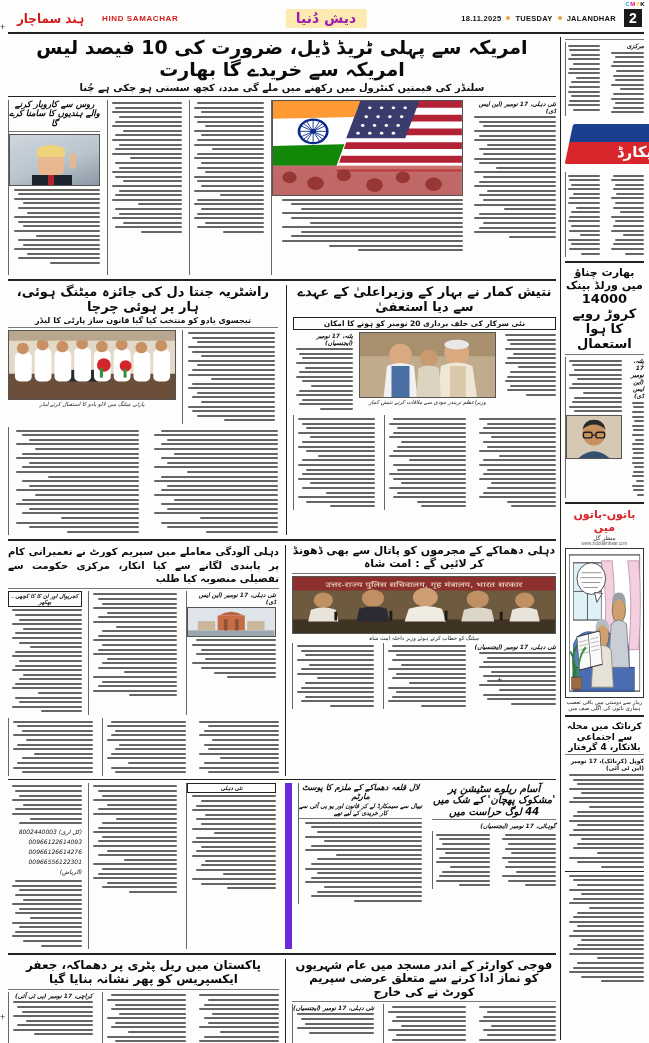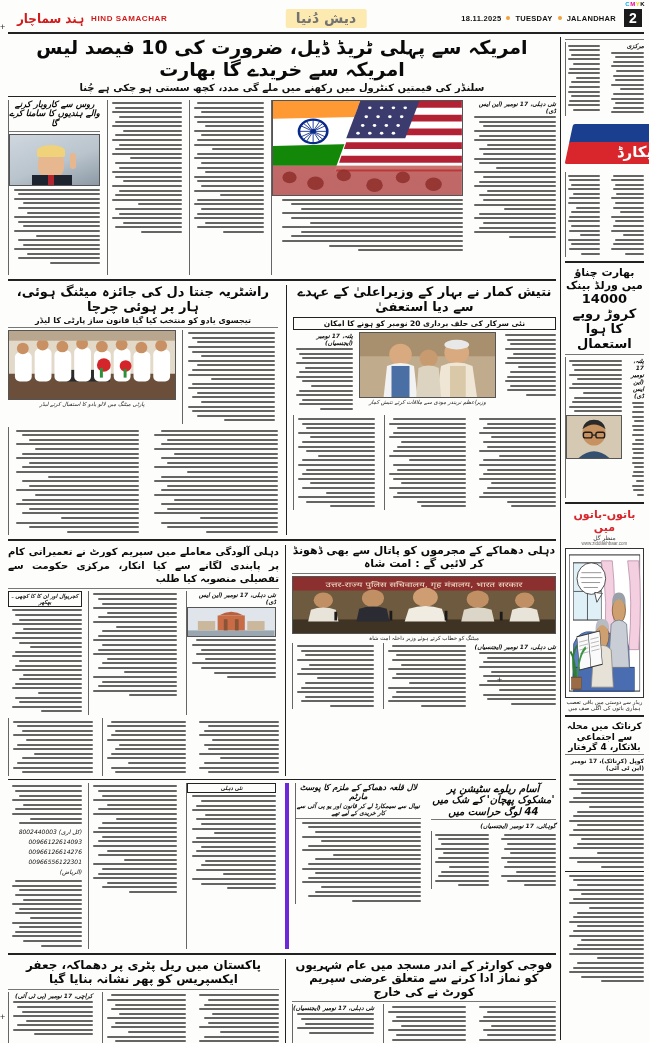--- a/index.html
+++ b/index.html
@@ -18,31 +18,31 @@
   }
   .crop-mark { position:absolute; font-size:9px; color:#333; }
 
   
   .masthead {
     display:flex; align-items:center; justify-content:space-between;
     border-bottom: 2px solid #222;
     height: 28px; padding: 0 2px 2px 6px;
     position:relative;
   }
-  .mh-left { display:flex; align-items:center; gap:4px; }
+  .mh-left { display:flex; align-items:center; gap:15px; }
   .mh-logo-ur {
     font-size:13px; font-weight:bold; color:#d21b1b;
     font-family:"DejaVu Sans", sans-serif;
     transform: scaleX(0.92); letter-spacing:-0.5px; white-space:nowrap;
   }
   .mh-logo-en {
     font-size:8px; font-weight:bold; color:#d21b1b; letter-spacing:0.6px;
   }
   .mh-center {
-    font-size:14px; font-weight:bold; color:#737373;
+    font-size:14px; font-weight:bold; color:#a21caf;
     background:#fdeab0; padding:1px 10px 2px; border-radius:2px;
     font-family:"DejaVu Sans", sans-serif; white-space:nowrap;
     position:absolute; left:50%; transform:translateX(-50%);
   }
   .mh-right { display:flex; align-items:center; gap:5px; font-size:7.5px; font-weight:bold; letter-spacing:0.3px; }
   .dot { width:4px;height:4px;border-radius:50%;background:#f2a03d; display:inline-block;}
   .pagebox {
     background:#1a1a1a; color:#fff; font-size:14px; font-weight:bold;
     width:18px; height:18px; display:flex; align-items:center; justify-content:center;
     margin-left:3px;
@@ -955,21 +955,21 @@
                   <div class="ln w90"></div>
                   <div class="ln w60"></div>
                 <div class="ln w95"></div>
                   <div class="ln w85"></div>
                   <div class="ln short"></div>
               </div>
             </div>
           </div>
         </div>
 
-        <div style="flex:1 1 50%;border-left:4px solid #6d28d9;padding-left:6px">
+        <div style="flex:1 1 50%;border-left:7px solid #6d28d9;padding-left:6px">
           <div class="cols2">
             <div class="col vline" style="padding-right:4px">
               <div class="hl hl-s" style="font-size:8px">لال قلعہ دھماکے کے ملزم کا پوسٹ مارٹم</div>
               <div class="sub sub-s" style="font-size:6px">نیپال سے سیمکارڈ لے کر قانون اور یو پی آئی سے کار خریدی کے لیے تھے</div>
               <div class="rule-thin"></div>
               <div class="body">
                 <div class="ln w95"></div>
                   <div class="ln w90"></div>
                   <div class="ln w85"></div>
                 <div class="ln w95"></div>

